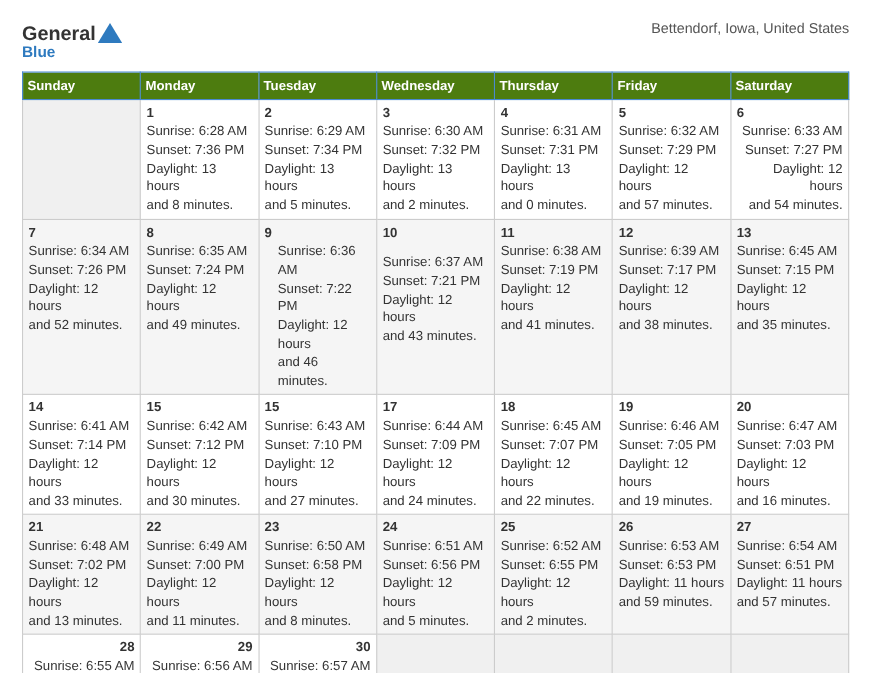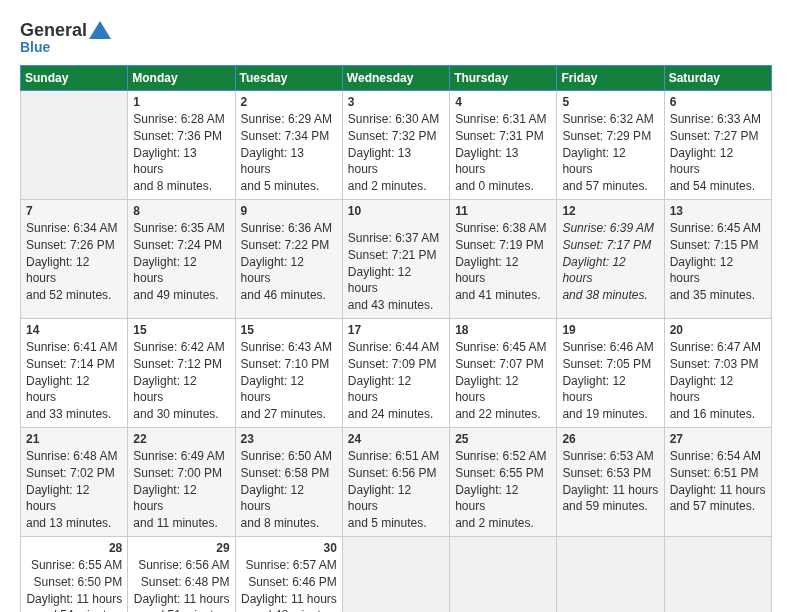--- a/index.html
+++ b/index.html
@@ -44,21 +44,21 @@
       margin-top: 2px;
     }
     .calendar {
       flex: 1;
       border: 1px solid #ccc;
       border-collapse: collapse;
       width: 100%;
       table-layout: fixed;
     }
     .calendar thead tr th {
-      background: #15803d;
+      background: #4d7c0f;
       color: #fff;
       font-size: 12px;
       font-weight: bold;
       padding: 5px 4px;
       text-align: left;
       border: 1px solid #4a8acf;
     }
     .calendar tbody tr td {
       vertical-align: top;
       border: 1px solid #ccc;
@@ -105,20 +105,21 @@
         <div style="display:flex;align-items:center;">
           <span class="logo-general" style="font-size:18px;font-weight:bold;color:#333;">General</span>
           <svg width="22" height="18" viewBox="0 0 22 18" style="margin-left:2px;margin-top:-2px;">
             <polygon points="0,18 11,0 22,18" fill="#2e7abf"></polygon>
           </svg>
         </div>
         <div style="font-size:14px;font-weight:bold;color:#2e7abf;margin-top:-2px;">Blue</div>
       </div>
     </div>
     <div class="header-right">
+      <div class="location">Bettendorf, Iowa, United States</div>
     </div>
   </div>
 
   <table class="calendar">
     <thead>
       <tr id="days-header">
       <th>Sunday</th>
           <th>Monday</th>
           <th>Tuesday</th>
           <th>Wednesday</th>
@@ -160,21 +161,21 @@
           </td>
           <td>
             <div class="day-number">5</div>
             <div class="day-info" style="white-space: pre-line;">Sunrise: 6:32 AM
 Sunset: 7:29 PM
 Daylight: 12 hours
 and 57 minutes.</div>
           </td>
           <td>
             <div class="day-number">6</div>
-            <div class="day-info" style="white-space: pre-line;">Sunrise: 6:33 AM
+            <div class="day-info" style="white-space: pre-line; text-align: right;">Sunrise: 6:33 AM
 Sunset: 7:27 PM
 Daylight: 12 hours
 and 54 minutes.</div>
           </td>
         </tr>
         <tr>
           <td>
             <div class="day-number">7</div>
             <div class="day-info" style="white-space: pre-line;">Sunrise: 6:34 AM
 Sunset: 7:26 PM
@@ -183,42 +184,42 @@
           </td>
           <td>
             <div class="day-number">8</div>
             <div class="day-info" style="white-space: pre-line;">Sunrise: 6:35 AM
 Sunset: 7:24 PM
 Daylight: 12 hours
 and 49 minutes.</div>
           </td>
           <td>
             <div class="day-number">9</div>
-            <div class="day-info" style="white-space: pre-line;">Sunrise: 6:36 AM
+            <div class="day-info" style="white-space: pre-line; margin-left: 12px;">Sunrise: 6:36 AM
 Sunset: 7:22 PM
 Daylight: 12 hours
 and 46 minutes.</div>
           </td>
           <td>
             <div class="day-number">10</div>
             <div class="day-info" style="white-space: pre-line; margin-top: 12px;">Sunrise: 6:37 AM
 Sunset: 7:21 PM
 Daylight: 12 hours
 and 43 minutes.</div>
           </td>
           <td>
             <div class="day-number">11</div>
             <div class="day-info" style="white-space: pre-line;">Sunrise: 6:38 AM
 Sunset: 7:19 PM
 Daylight: 12 hours
 and 41 minutes.</div>
           </td>
           <td>
             <div class="day-number">12</div>
-            <div class="day-info" style="white-space: pre-line; font-style: italic;">Sunrise: 6:39 AM
+            <div class="day-info" style="white-space: pre-line;">Sunrise: 6:39 AM
 Sunset: 7:17 PM
 Daylight: 12 hours
 and 38 minutes.</div>
           </td>
           <td>
             <div class="day-number">13</div>
             <div class="day-info" style="white-space: pre-line;">Sunrise: 6:45 AM
 Sunset: 7:15 PM
 Daylight: 12 hours
 and 35 minutes.</div>

